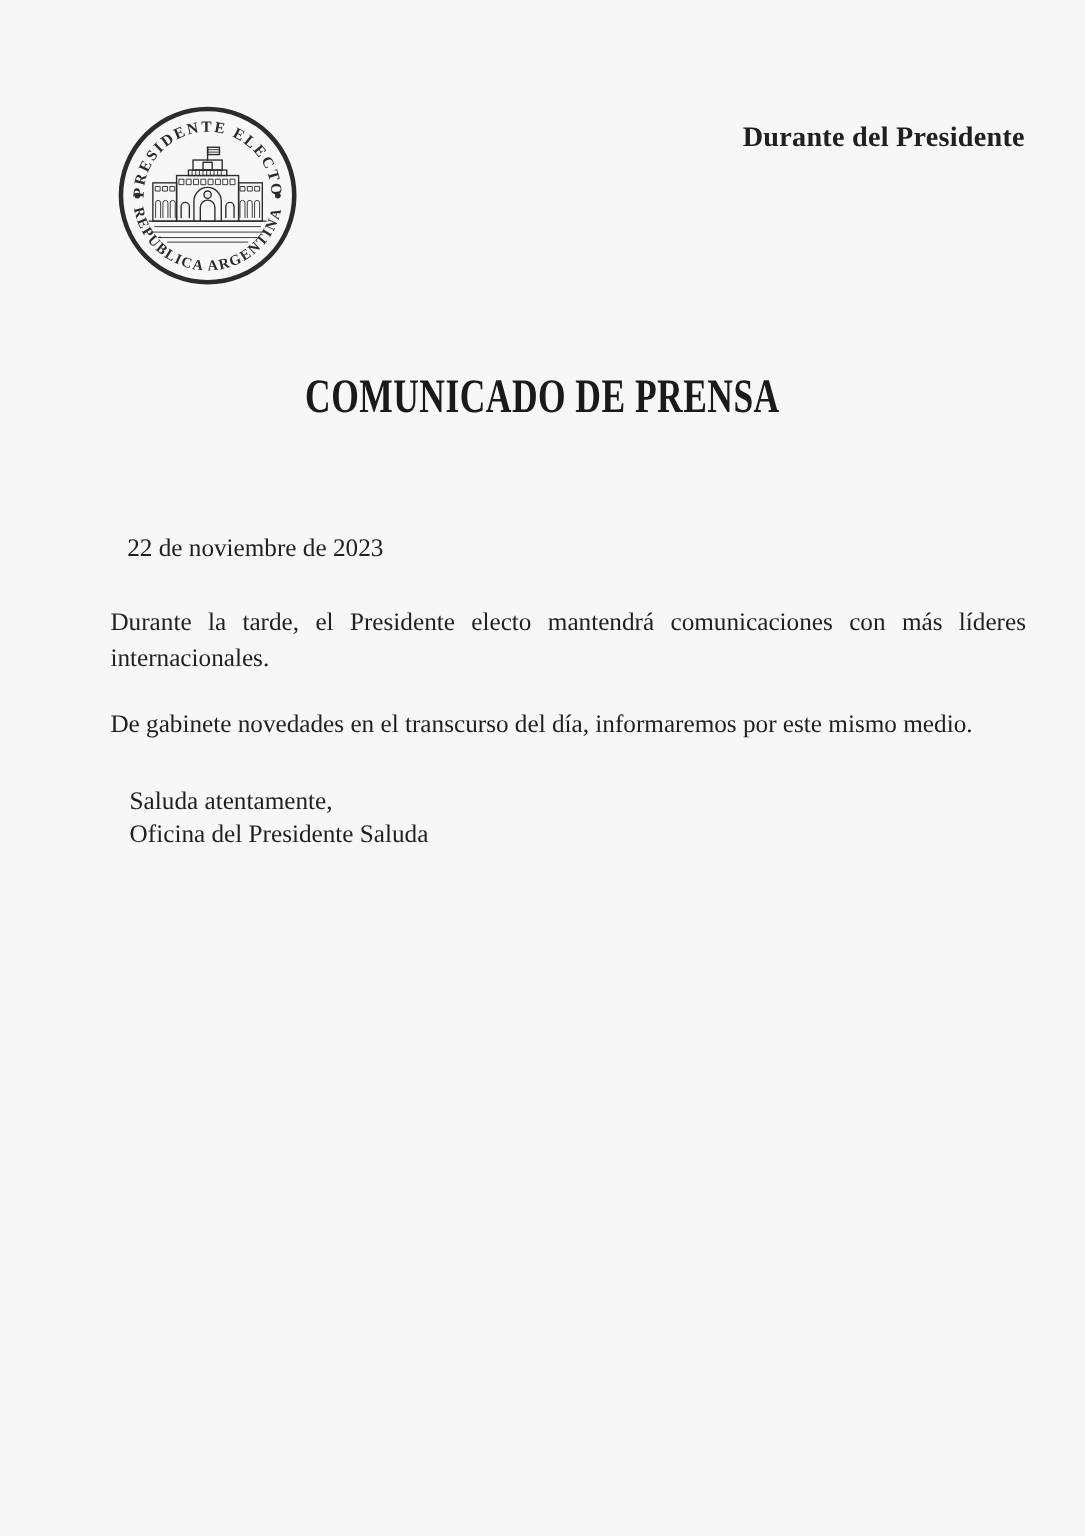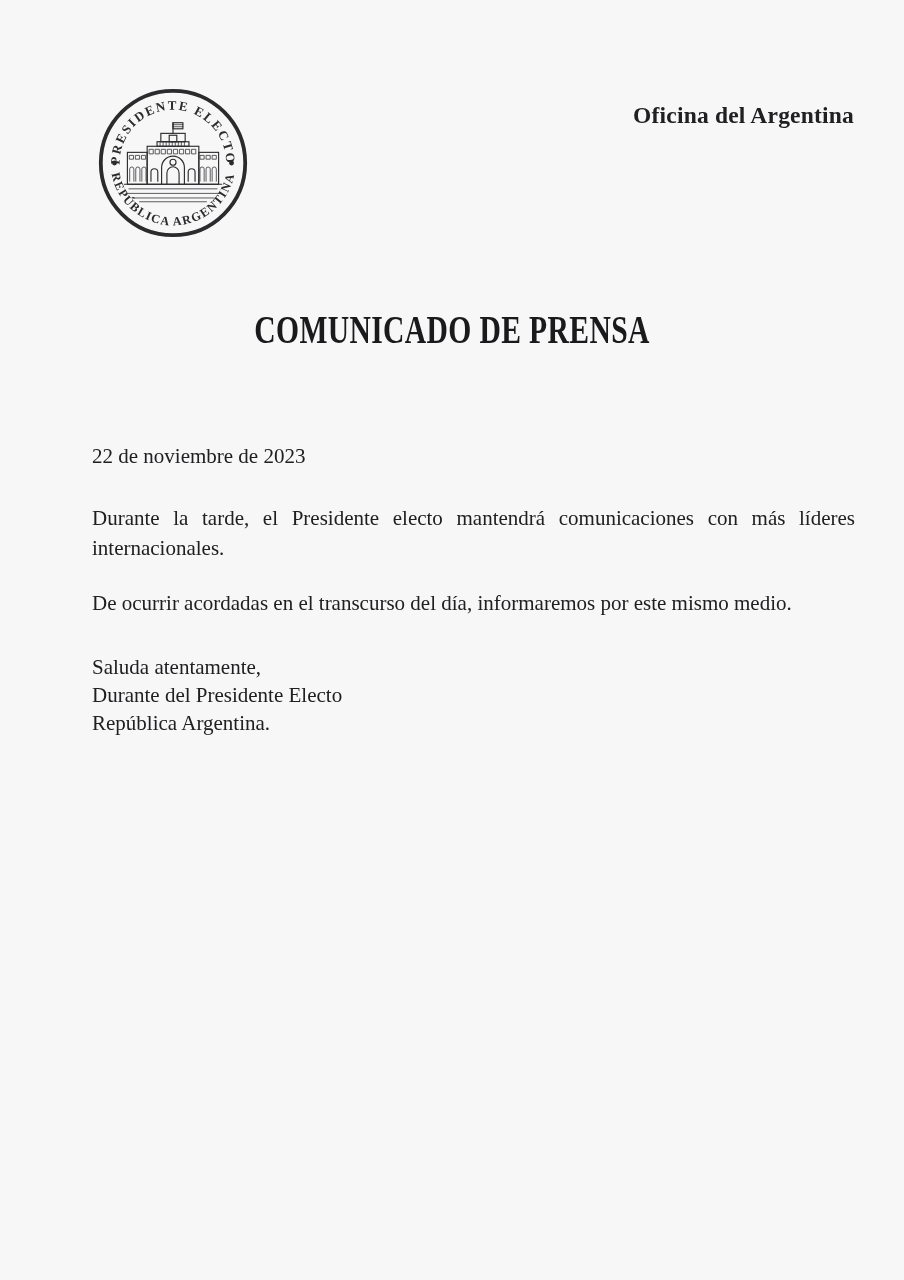--- a/index.html
+++ b/index.html
@@ -17,27 +17,27 @@
   }
   .doc-title{
     position:absolute;top:306px;left:0;width:904px;text-align:center;
     font-weight:700;font-size:40px;letter-spacing:.5px;color:#1a1a1c;
     transform:scaleX(.74);transform-origin:50% 0;white-space:nowrap;
   }
   .body-block{
     position:absolute;left:92px;top:441px;width:763px;
     font-size:21px;line-height:30px;color:#202022;
   }
-  .body-block .date{margin:0 0 32px 0;}
+  .body-block .date{margin:0 0 32px 14px;}
   .body-block p{margin:0;}
   .body-block p.just{text-align:justify;text-justify:inter-word;}
   .p1{margin-bottom:30px !important;}
   .p2{margin-bottom:25px !important;}
   .p3{margin-bottom:35px !important;}
-  .closing div{line-height:28px;}
+  .closing div{line-height:28px;margin-left:16px;}
 </style>
 </head>
 <body>
 
 <div class="page">
 
   <div class="seal">
     <svg viewBox="0 0 200 200">
       <defs>
         <path id="arcTop" d="M 30,100 A 70,70 0 0 1 170,100"></path>
@@ -84,29 +84,28 @@
         <line x1="36" y1="128" x2="164" y2="128"></line>
         <line x1="42" y1="134" x2="158" y2="134" stroke-width="1"></line>
         <line x1="38" y1="140" x2="162" y2="140" stroke-width="1"></line>
         <line x1="46" y1="146" x2="154" y2="146" stroke-width="1"></line>
         <line x1="56" y1="151" x2="144" y2="151" stroke-width="1"></line>
       </g>
     </svg>
   </div>
 
   <div class="office">
-    <div>Oficina del Argentina</div>
+    <div>Durante del Presidente</div>
   </div>
 
   <div class="doc-title">COMUNICADO DE PRENSA</div>
 
   <div class="body-block">
     <p class="date">22 de noviembre de 2023</p>
     <p class="just p2">Durante la tarde, el Presidente electo mantendrá comunicaciones con más líderes internacionales.</p>
-    <p class="just p3">De ocurrir acordadas en el transcurso del día, informaremos por este mismo medio.</p>
+    <p class="just p3">De gabinete novedades en el transcurso del día, informaremos por este mismo medio.</p>
     <div class="closing">
       <div>Saluda atentamente,</div>
-      <div>Durante del Presidente Electo</div>
-      <div>República Argentina.</div>
+      <div>Oficina del Presidente Saluda</div>
     </div>
   </div>
 
 </div>
 
 </body></html>

